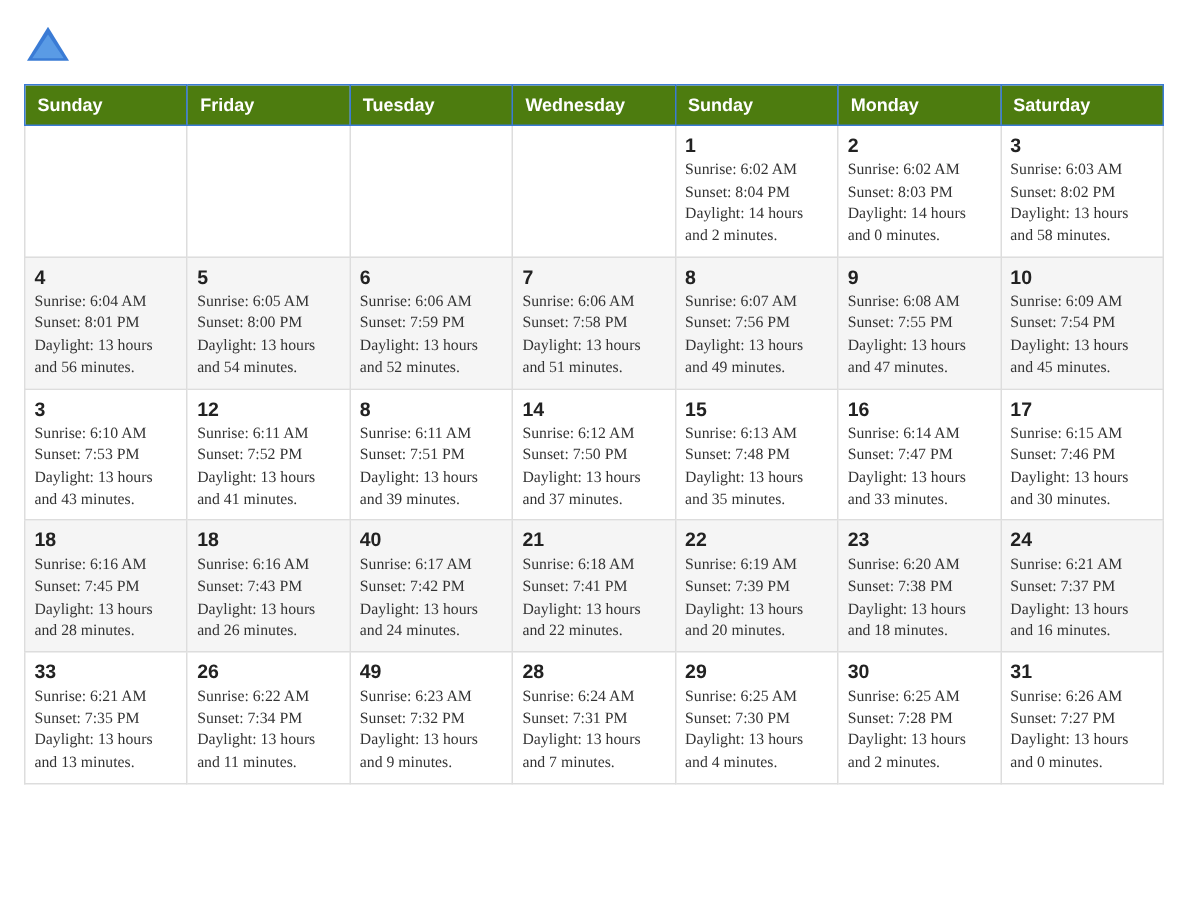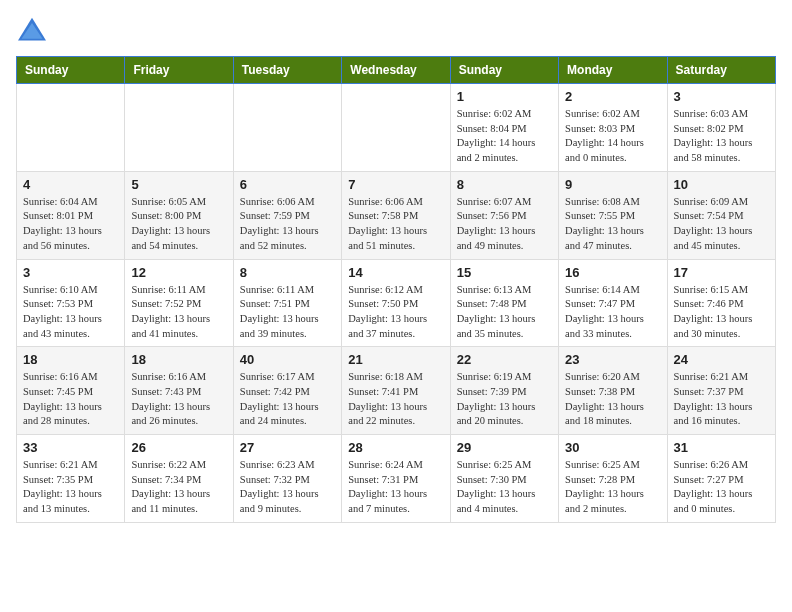--- a/index.html
+++ b/index.html
@@ -243,21 +243,21 @@
       <tr>
         <td>
           <span class="day-number">33</span>
           <div class="day-info">Sunrise: 6:21 AM<br>Sunset: 7:35 PM<br>Daylight: 13 hours<br>and 13 minutes.</div>
         </td>
         <td>
           <span class="day-number">26</span>
           <div class="day-info">Sunrise: 6:22 AM<br>Sunset: 7:34 PM<br>Daylight: 13 hours<br>and 11 minutes.</div>
         </td>
         <td>
-          <span class="day-number">27</span>
+          <span class="day-number">49</span>
           <div class="day-info">Sunrise: 6:23 AM<br>Sunset: 7:32 PM<br>Daylight: 13 hours<br>and 9 minutes.</div>
         </td>
         <td>
           <span class="day-number">28</span>
           <div class="day-info">Sunrise: 6:24 AM<br>Sunset: 7:31 PM<br>Daylight: 13 hours<br>and 7 minutes.</div>
         </td>
         <td>
           <span class="day-number">29</span>
           <div class="day-info">Sunrise: 6:25 AM<br>Sunset: 7:30 PM<br>Daylight: 13 hours<br>and 4 minutes.</div>
         </td>

